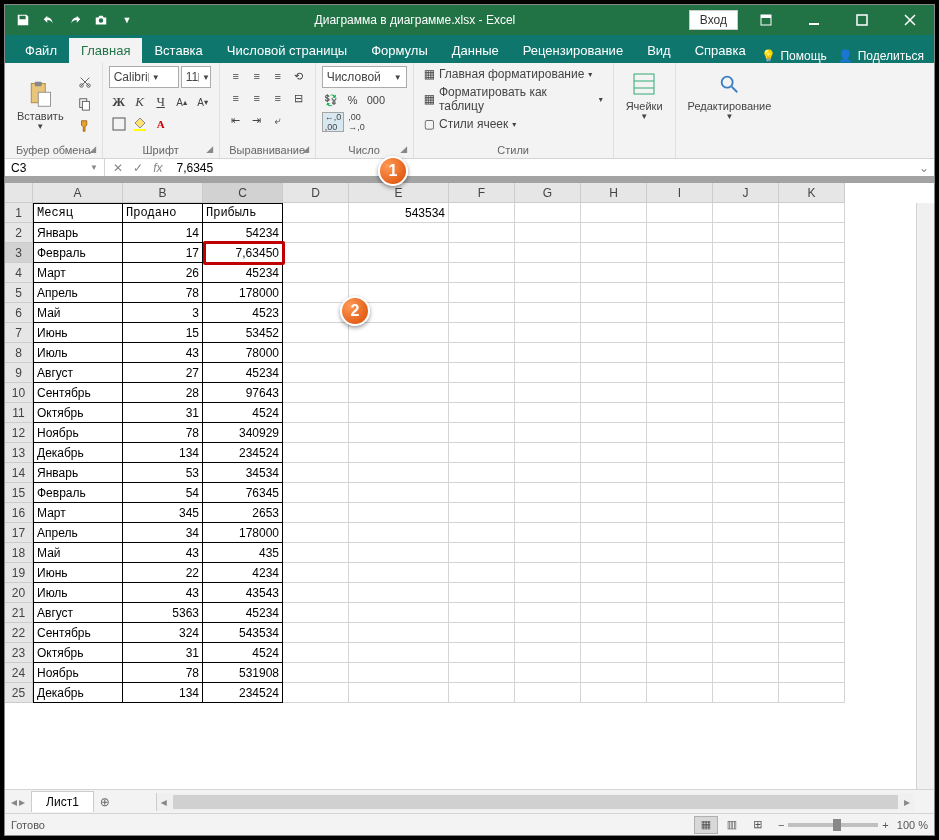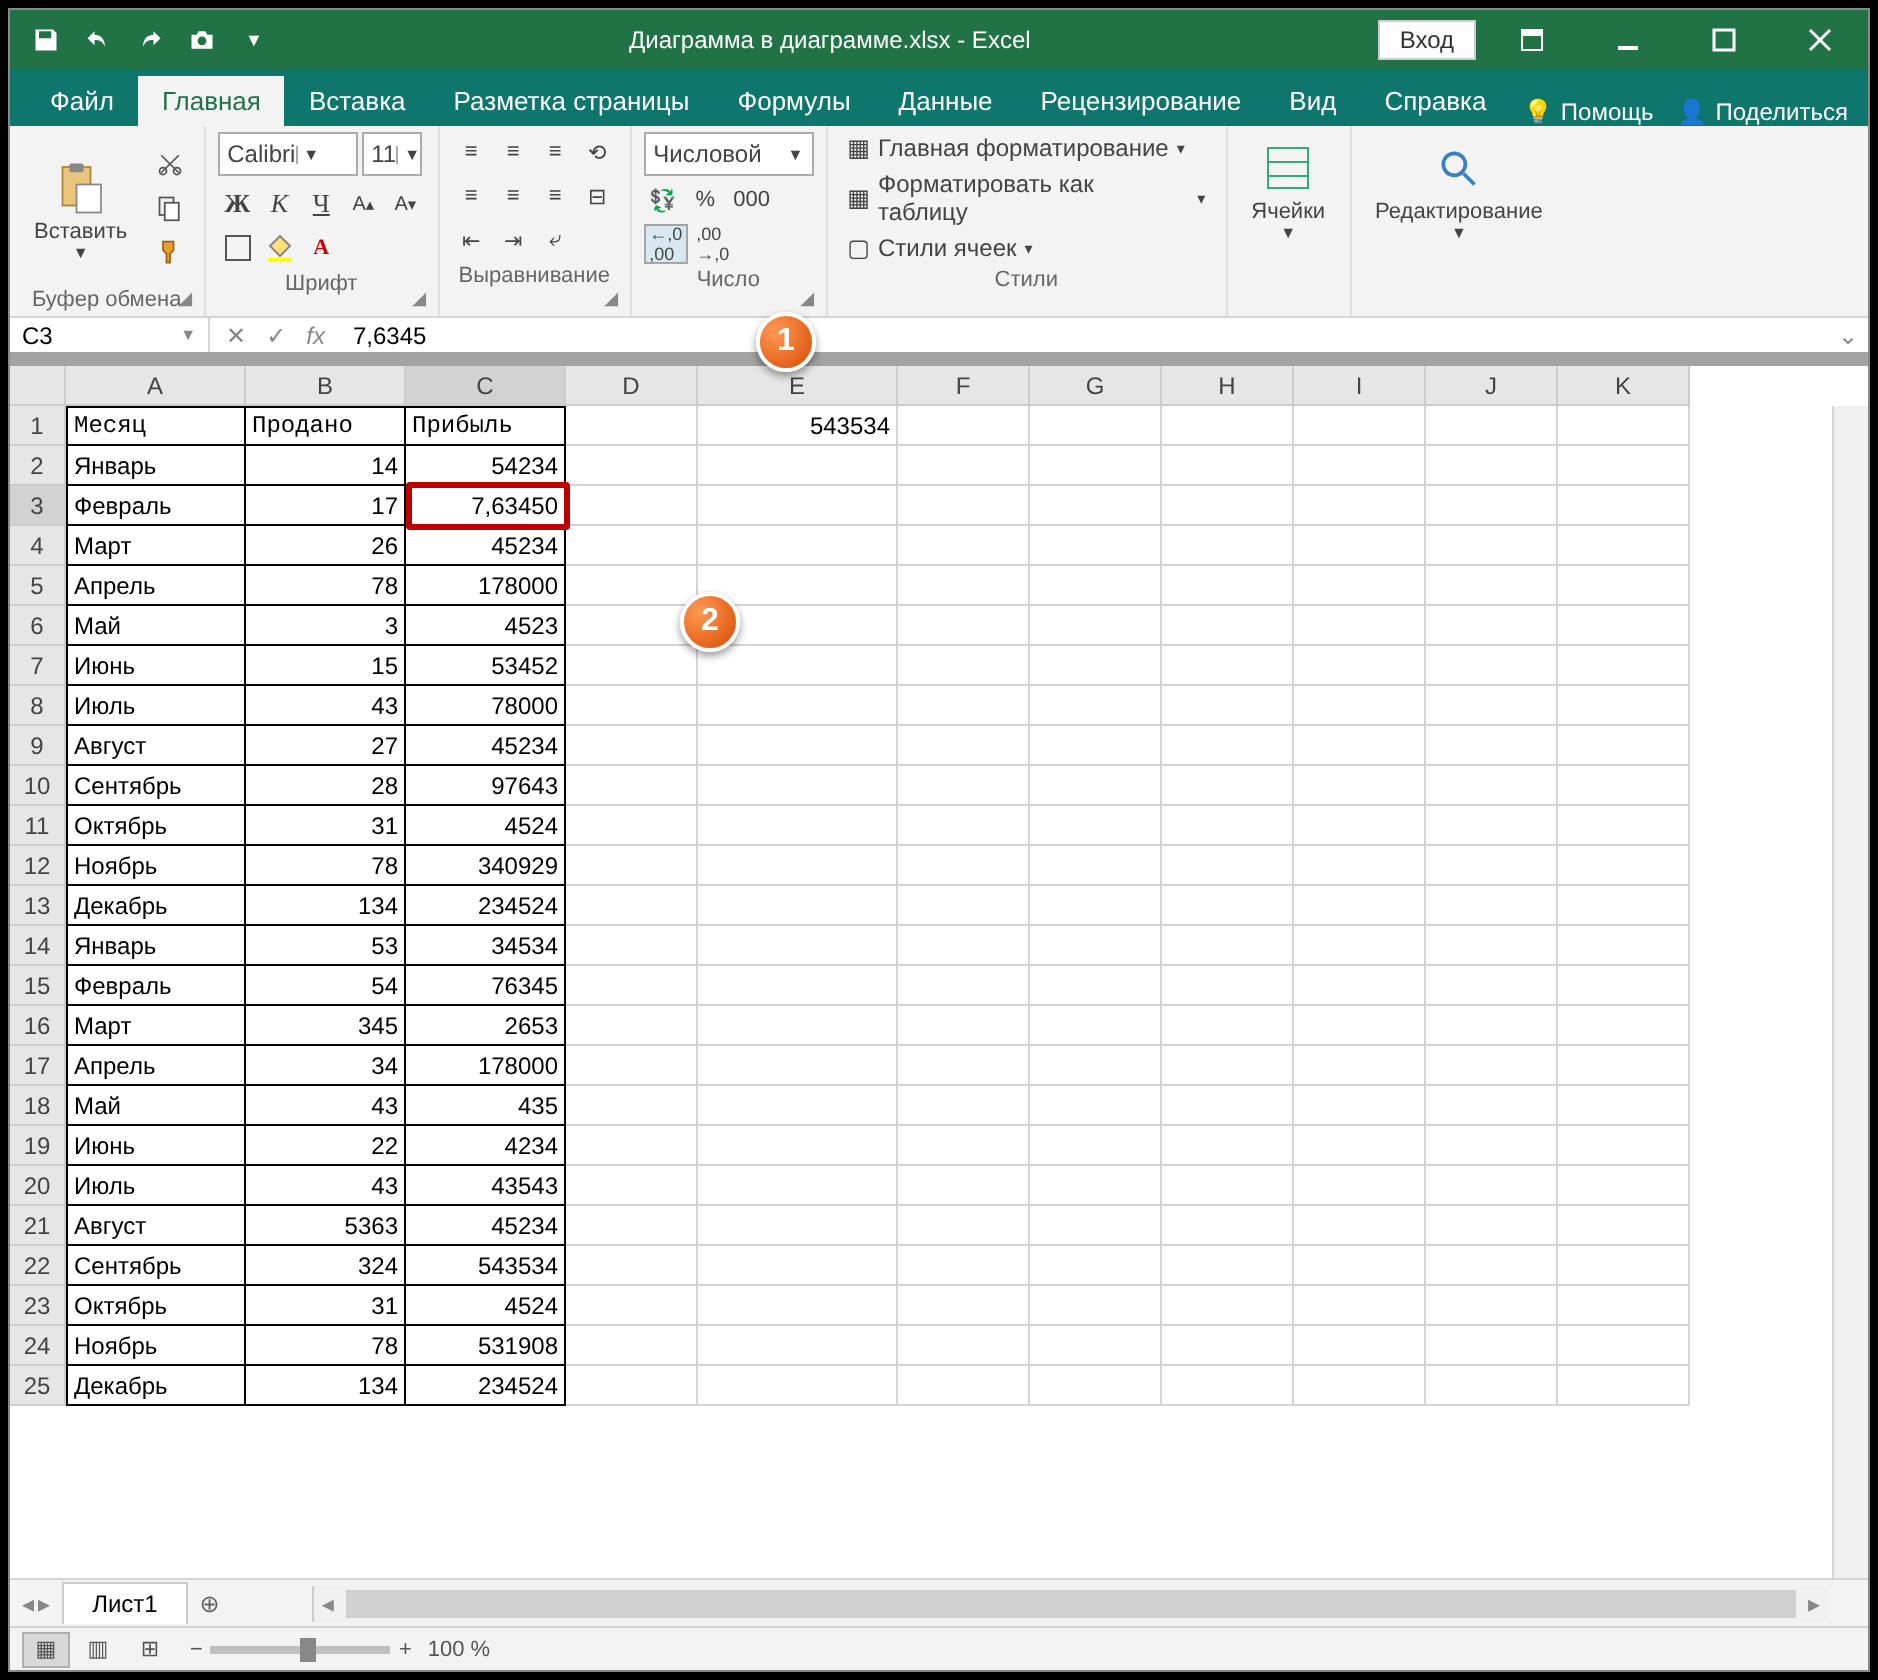--- a/index.html
+++ b/index.html
@@ -20,21 +20,21 @@
 
 .ribbon-tabs { background: #0f766e; height: 28px; display: flex; align-items: flex-end; color: #fff; font-size: 13px; padding-left: 8px; }
 .rtab { padding: 5px 12px; cursor: pointer; }
 .rtab.active { background: #f3f3f3; color: #217346; }
 .rtab.file { }
 .ribbon-right { margin-left: auto; display: flex; align-items: center; gap: 12px; padding-right: 10px; }
 .ribbon-right-item { display: flex; align-items: center; gap: 4px; font-size: 12px; }
 
 
 .ribbon { background: #f3f3f3; border-bottom: 1px solid #d4d4d4; height: 96px; display: flex; font-size: 11px; color: #444; }
-.rgroup { border-right: 1px solid #e0e0e0; padding: 3px 6px 2px 6px; display: flex; flex-direction: column; position: relative; }
+.rgroup { border-right: 1px solid #e0e0e0; padding: 3px 6px 2px 6px; display: flex; flex-direction: column; justify-content: space-between; position: relative; }
 .rgroup-label { text-align: center; font-size: 11px; color: #666; padding-top: 2px; }
 .rgroup-body { display: flex; gap: 4px; flex: 1; }
 .big-btn { display: flex; flex-direction: column; align-items: center; justify-content: center; padding: 2px 6px; }
 .big-btn .icon { width: 32px; height: 32px; display: flex; align-items: center; justify-content: center; }
 .mini-col { display: flex; flex-direction: column; gap: 2px; justify-content: center; }
 .mini-btn { width: 22px; height: 20px; display: flex; align-items: center; justify-content: center; border: 1px solid transparent; }
 .font-row { display: flex; gap: 2px; align-items: center; margin-bottom: 2px; }
 .font-combo { border: 1px solid #ababab; background: #fff; height: 22px; font-size: 12px; padding: 0 4px; display: flex; align-items: center; }
 .font-name { width: 70px; }
 .font-size { width: 30px; }
@@ -156,21 +156,21 @@
             <path d="M1 1l10 10M11 1L1 11" stroke="#fff" stroke-width="1.5"></path>
           </svg>
         </div>
     </div>
   </div>
 
   <div class="ribbon-tabs">
     <div class="rtab file">Файл</div>
     <div class="rtab active">Главная</div>
     <div class="rtab">Вставка</div>
-    <div class="rtab">Разметка страницы</div>
+    <div class="rtab">Числовой страницы</div>
     <div class="rtab">Формулы</div>
     <div class="rtab">Данные</div>
     <div class="rtab">Рецензирование</div>
     <div class="rtab">Вид</div>
     <div class="rtab">Справка</div>
     <div class="ribbon-right">
       <div class="ribbon-right-item">
           <span>💡</span>
           <span>Помощь</span>
         </div>
@@ -754,20 +754,21 @@
     <div class="sheet-tab">Лист1</div>
     <div class="sheet-add">⊕</div>
     <div class="hscroll-track">
       <span style="padding:0 4px;color:#888">◂</span>
       <div style="flex:1;height:14px;background:#d0d0d0;margin:0 2px"></div>
       <span style="padding:0 4px;color:#888">▸</span>
     </div>
   </div>
 
   <div class="statusbar">
+    <div class="status-left">Готово</div>
     <div class="view-btns">
       <div class="view-btn active">▦</div>
       <div class="view-btn">▥</div>
       <div class="view-btn">⊞</div>
     </div>
     <div class="zoom-slider">
       <span>−</span>
       <div class="zoom-track">
           <div class="zoom-thumb"></div>
         </div>

